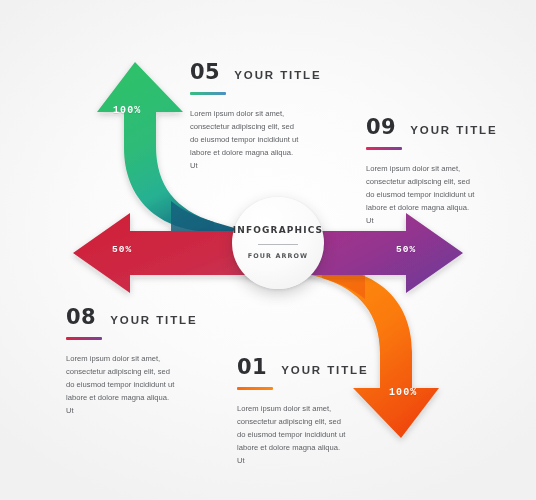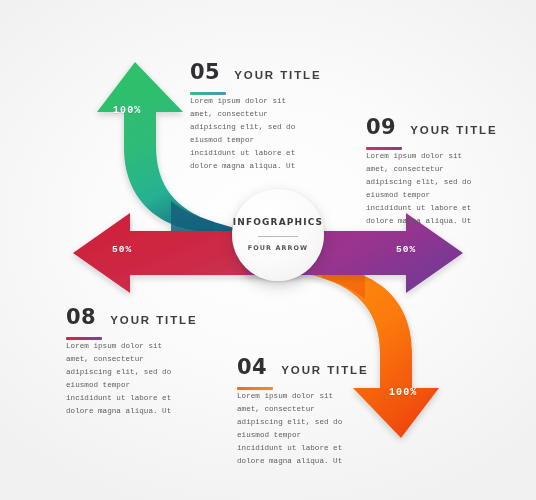--- a/index.html
+++ b/index.html
@@ -60,40 +60,40 @@
     width: 36px;
     height: 3px;
     border-radius: 1px;
   }
   .rule.g1 { background: linear-gradient(90deg, #35bf7f 0%, #4d8fc4 100%); }
   .rule.g2 { background: linear-gradient(90deg, #e0295b 0%, #7d3f99 100%); }
   .rule.g3 { background: linear-gradient(90deg, #d8233f 0%, #7d3f99 100%); }
   .rule.g4 { background: linear-gradient(90deg, #f96a10 0%, #fb8a16 100%); }
 
   .body {
-    margin-top: 0;
-    font-family: Liberation Mono, monospace;
+    margin-top: 12px;
+    font-family: Liberation Sans, sans-serif;
     font-size: 7.6px;
     line-height: 1.72;
     color: #5d5f63;
     width: 112px;
     letter-spacing: 0.02px;
   }
 
   
   #block-01 { left: 190px; top: 62px; }
   #block-02 { left: 366px; top: 117px; }
   #block-03 { left:  66px; top: 307px; }
   #block-04 { left: 237px; top: 357px; }
 
   
   #hub {
     position: absolute;
     left: 232px;
-    top: 189px;
+    top: 197px;
     width: 92px;
     height: 92px;
     border-radius: 50%;
     background: radial-gradient(circle at 36% 28%, #ffffff 0%, #fbfbfb 52%, #eeeeee 100%);
     box-shadow: 0 5px 14px rgba(40,40,50,0.22), 0 1px 3px rgba(0,0,0,0.10);
     display: flex;
     flex-direction: column;
     align-items: center;
     justify-content: center;
     z-index: 40;
@@ -280,20 +280,20 @@
     <div class="head-row">
       <span class="num">08</span>
       <span class="ttl">YOUR TITLE</span>
     </div>
     <div class="rule g3"></div>
     <div class="body">Lorem ipsum dolor sit amet, consectetur adipiscing elit, sed do eiusmod tempor incididunt ut labore et dolore magna aliqua. Ut</div>
   </div>
 
   <div class="block" id="block-04">
     <div class="head-row">
-      <span class="num">04</span>
+      <span class="num">01</span>
       <span class="ttl">YOUR TITLE</span>
     </div>
     <div class="rule g4"></div>
     <div class="body">Lorem ipsum dolor sit amet, consectetur adipiscing elit, sed do eiusmod tempor incididunt ut labore et dolore magna aliqua. Ut</div>
   </div>
 
 </div>
 
 </body></html>

